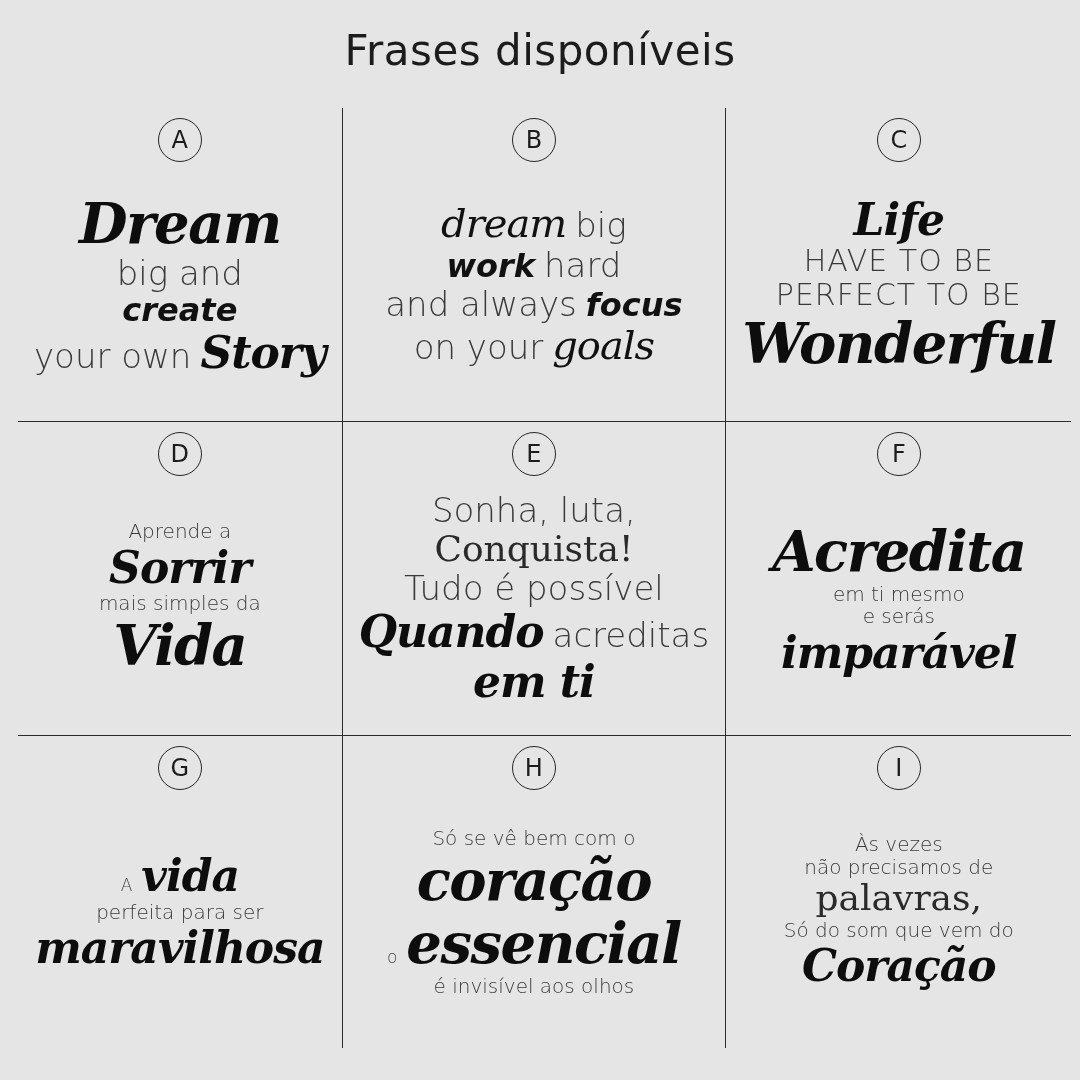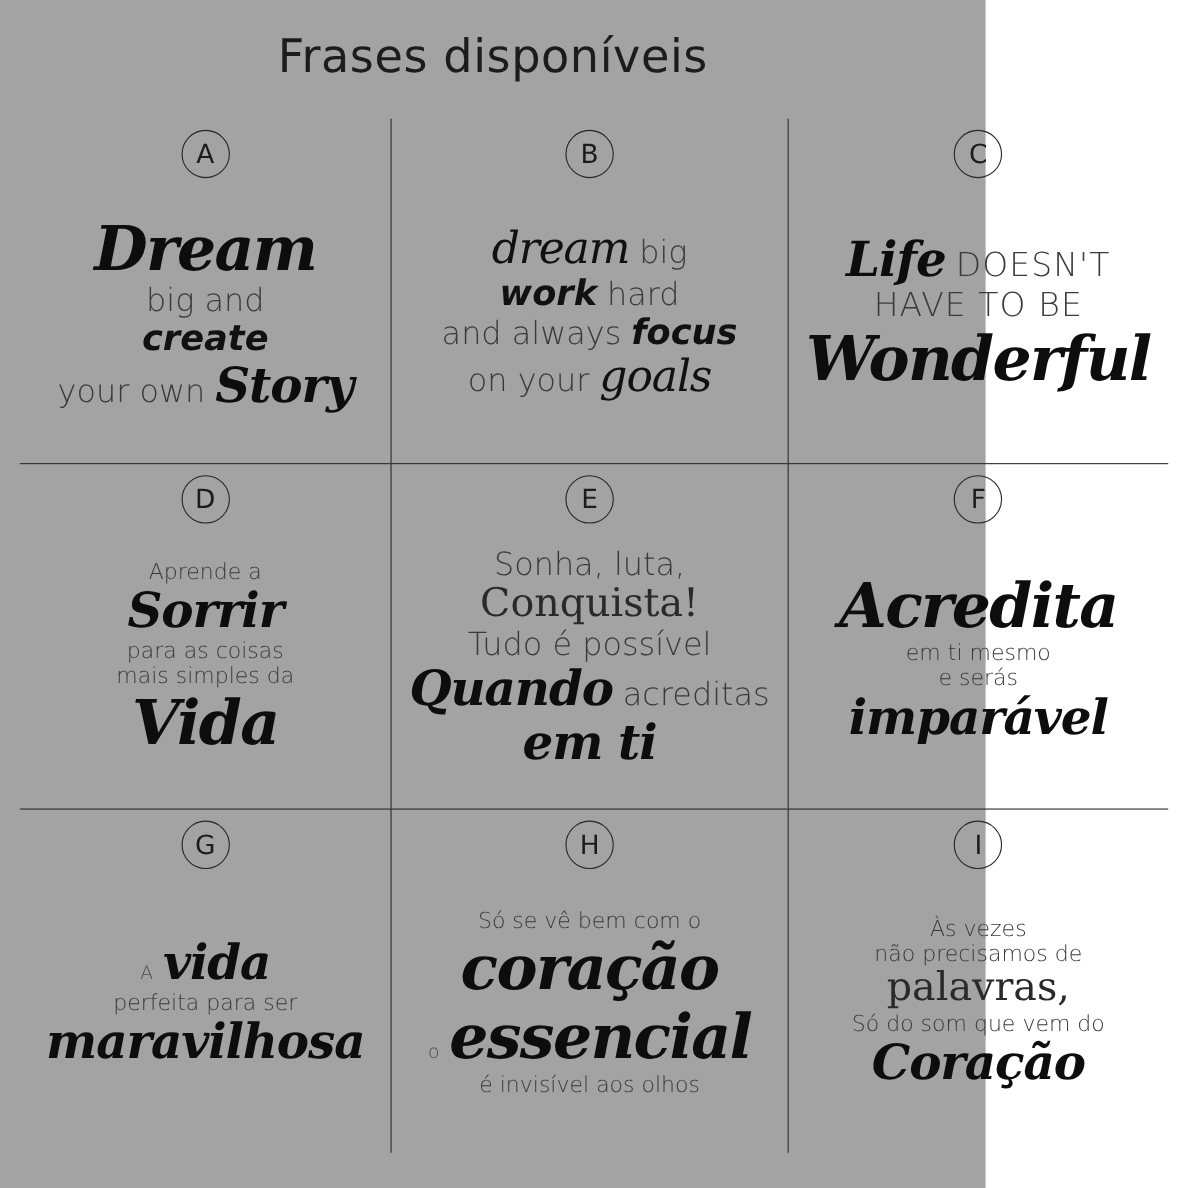--- a/index.html
+++ b/index.html
@@ -9,23 +9,23 @@
   }
   body {
     width: 1080px;
     height: 1080px;
     font-family: "Liberation Sans", sans-serif;
     color: #1a1a1a;
     overflow: hidden;
   }
   .page {
     position: relative;
-    width: 896px;
+    width: 1080px;
     height: 1080px;
-    background: #a3a3a3;
+    background: #e5e5e5;
   }
   .page-title {
     text-align: center;
     font-family: "DejaVu Sans", sans-serif;
     font-size: 42px;
     font-weight: 400;
     letter-spacing: 0.5px;
     color: #1c1c1c;
     padding-top: 30px;
     line-height: 1;
@@ -83,21 +83,21 @@
   }
   .ln {
     display: block;
     line-height: 1.12;
     white-space: nowrap;
   }
   
   .thin {
     font-family: "DejaVu Sans", sans-serif;
     font-weight: 300;
-    font-size: 29px;
+    font-size: 34px;
     color: #3a3a3a;
   }
   .thin-sm {
     font-family: "DejaVu Sans", sans-serif;
     font-weight: 300;
     font-size: 20px;
     color: #3a3a3a;
   }
   .caps {
     font-family: "DejaVu Sans", sans-serif;
@@ -194,32 +194,31 @@
             <span class="thin">on your</span>
             <span class="script">goals</span>
           </div>
         </div>
       </div>
       <div class="cell col-2 row-0">
         <div class="badge">C</div>
         <div class="quote">
           <div class="ln mixed">
             <span class="script-lg">Life</span>
-            <span class="caps">DOESN'T</span>
           </div>
           <div class="ln"><span class="caps">HAVE TO BE</span></div>
+          <div class="ln"><span class="caps">PERFECT TO BE</span></div>
           <div class="ln"><span class="script-xl">Wonderful</span></div>
         </div>
       </div>
       <div class="cell col-0 row-1">
         <div class="badge">D</div>
         <div class="quote">
           <div class="ln"><span class="thin-sm">Aprende a</span></div>
           <div class="ln"><span class="script-lg">Sorrir</span></div>
-          <div class="ln"><span class="thin-sm">para as coisas</span></div>
           <div class="ln"><span class="thin-sm">mais simples da</span></div>
           <div class="ln"><span class="script-xl">Vida</span></div>
         </div>
       </div>
       <div class="cell col-1 row-1">
         <div class="badge">E</div>
         <div class="quote">
           <div class="ln"><span class="thin">Sonha, luta,</span></div>
           <div class="ln"><span class="script-thin">Conquista!</span></div>
           <div class="ln"><span class="thin">Tudo é possível</span></div>

